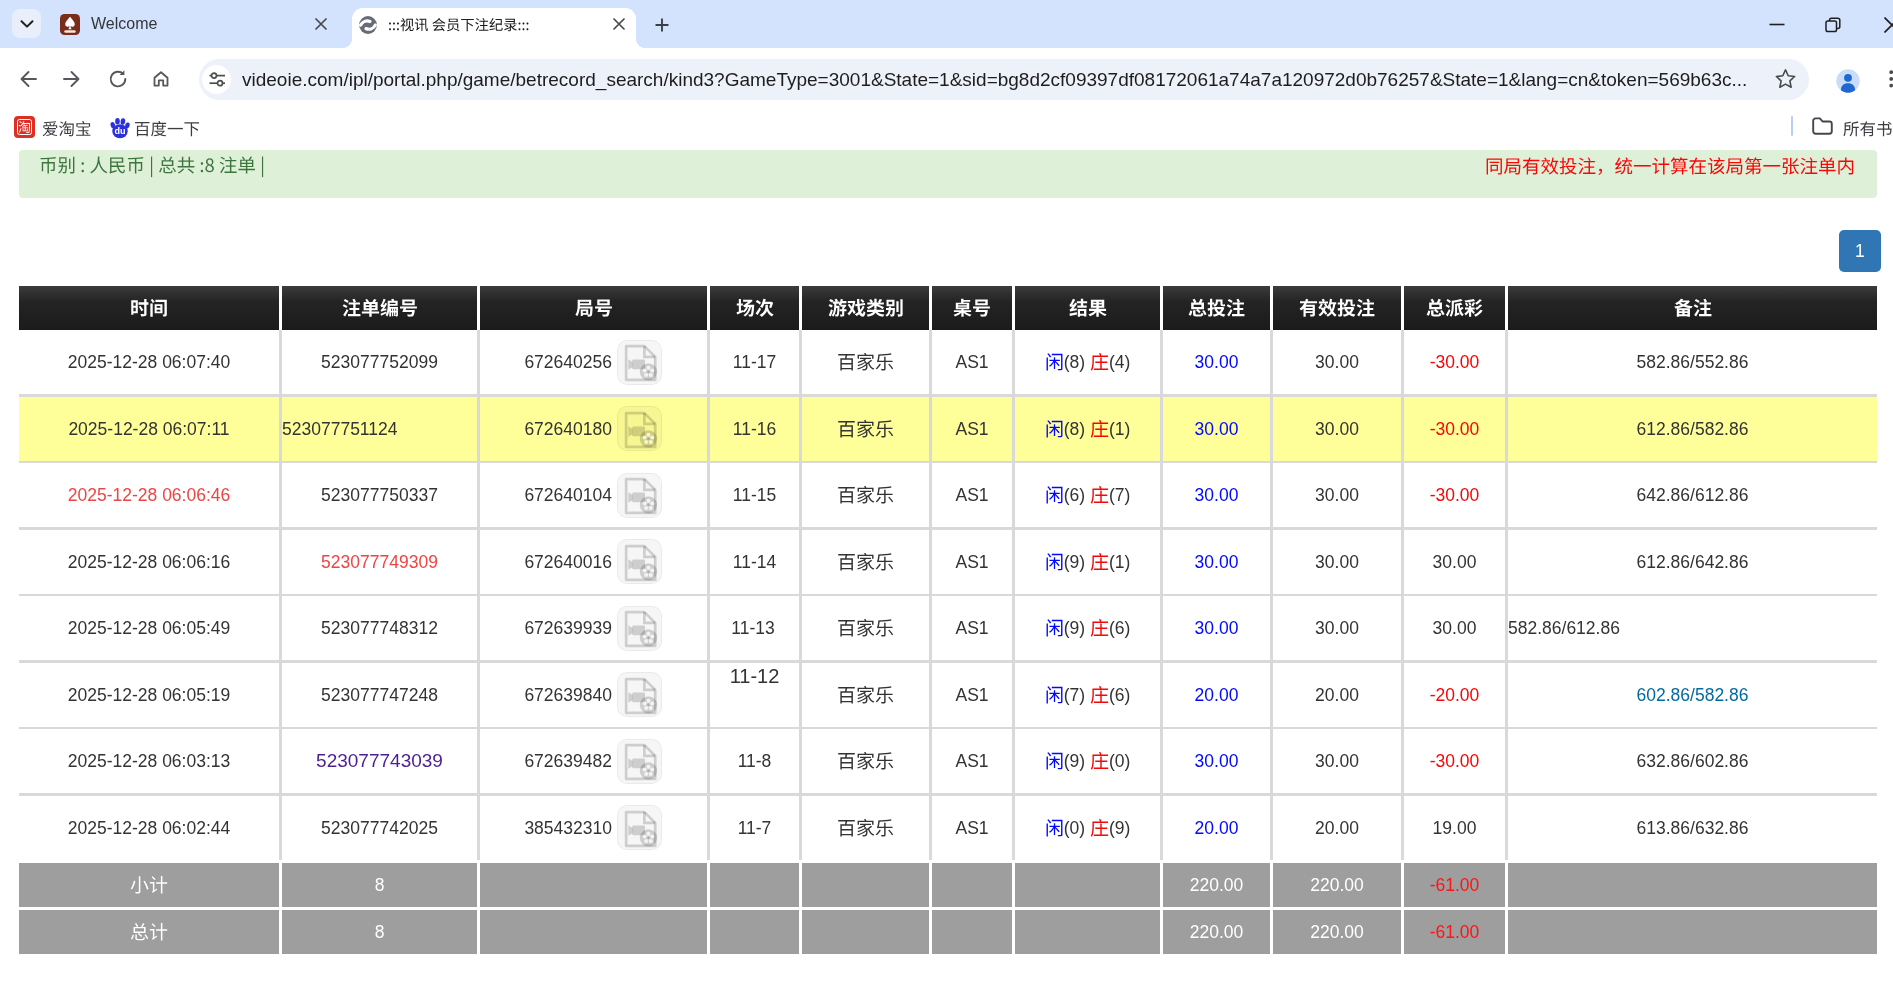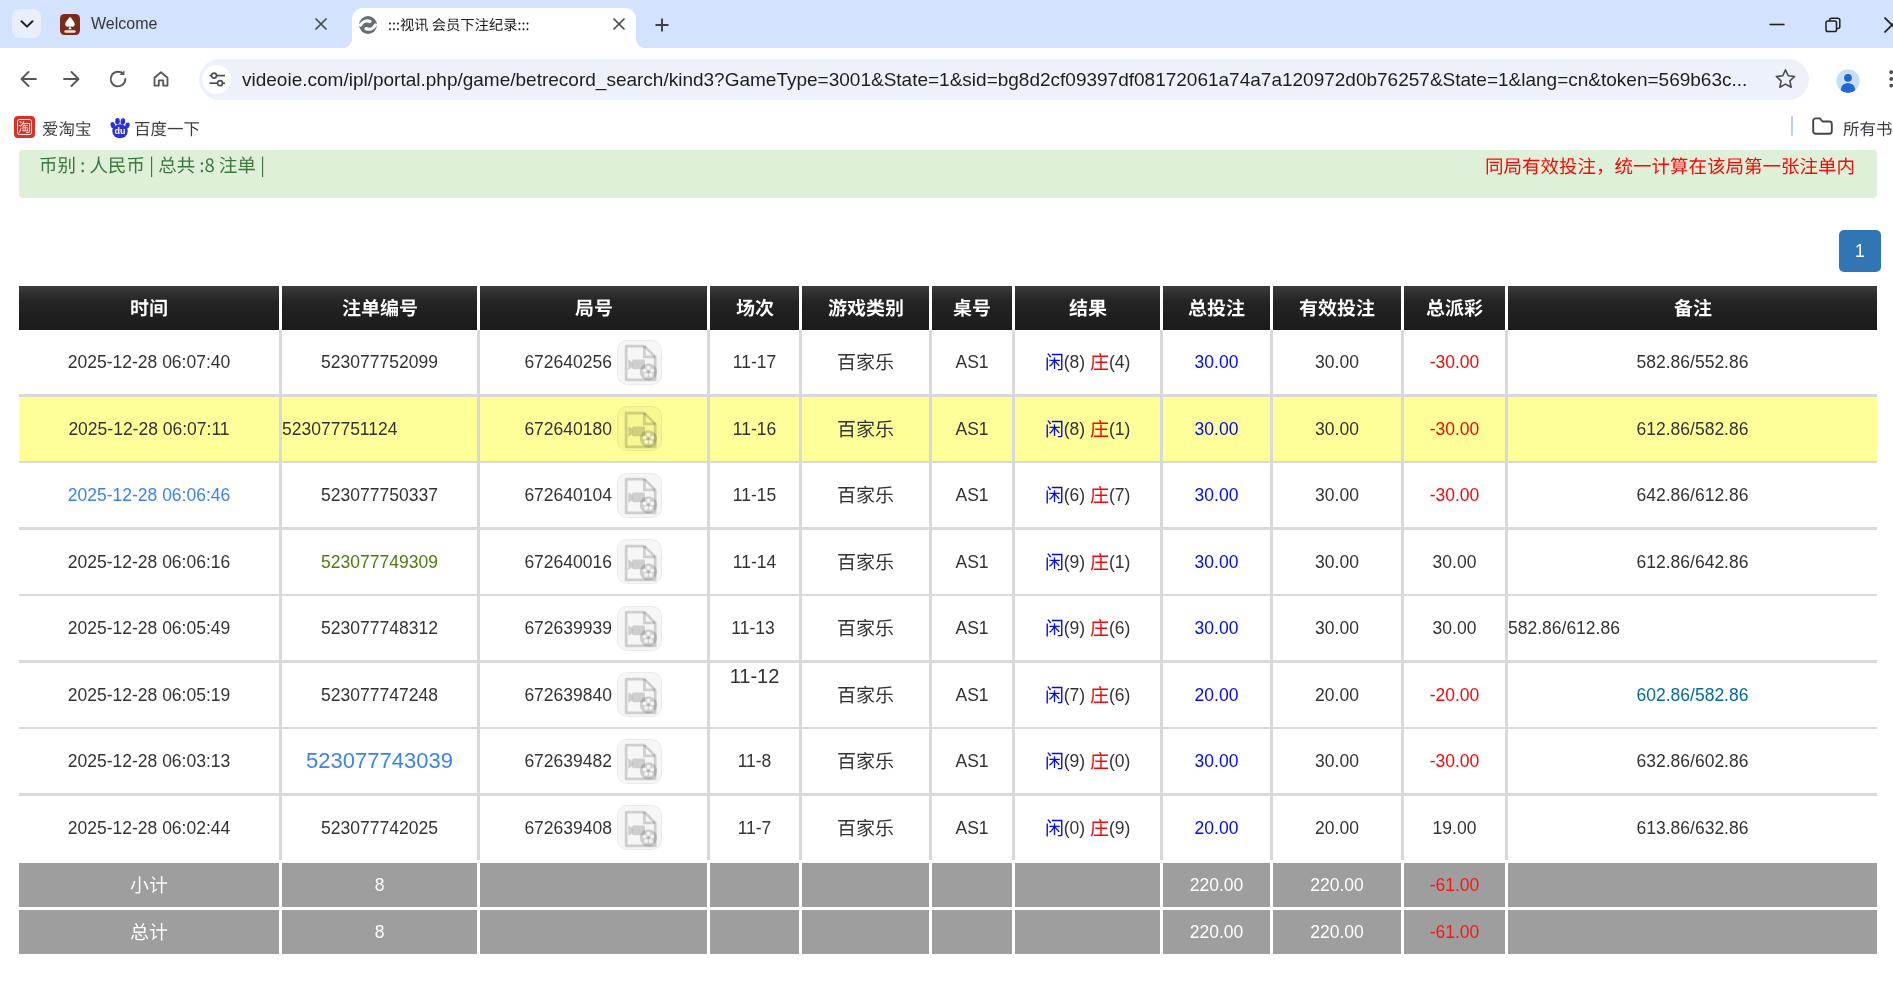--- a/index.html
+++ b/index.html
@@ -491,21 +491,21 @@
   </svg>
 <div style="position:absolute;left:1063.68px;top:396.5px;width:40px;height:64px;line-height:64px;font-size:17.5px;color:#333;text-align:left;white-space:pre">(8) </div>
 <svg class="t" style="left:1089.93px;top:435.72px;">
     <use href="#zhuang" fill="#f60606" transform="scale(0.019,-0.019)"></use>
   </svg>
 <div style="position:absolute;left:1108.93px;top:396.5px;width:40px;height:64px;line-height:64px;font-size:17.5px;color:#333;text-align:left;white-space:pre">(1)</div>
 <div style="position:absolute;left:1163px;top:396.5px;width:107px;height:64px;line-height:64px;font-size:17.5px;color:#0008ff;text-align:center;white-space:pre">30.00</div>
 <div style="position:absolute;left:1273px;top:396.5px;width:128px;height:64px;line-height:64px;font-size:17.5px;color:#333;text-align:center;white-space:pre">30.00</div>
 <div style="position:absolute;left:1404px;top:396.5px;width:101px;height:64px;line-height:64px;font-size:17.5px;color:#f60606;text-align:center;white-space:pre">-30.00</div>
 <div style="position:absolute;left:1508px;top:396.5px;width:369px;height:64px;line-height:64px;font-size:17.5px;color:#333;text-align:center;white-space:pre">612.86/582.86</div>
-<div style="position:absolute;left:19px;top:463px;width:260px;height:64px;line-height:64px;font-size:17.5px;color:#3b82f6;text-align:center;white-space:pre">2025-12-28 06:06:46</div>
+<div style="position:absolute;left:19px;top:463px;width:260px;height:64px;line-height:64px;font-size:17.5px;color:#ef4444;text-align:center;white-space:pre">2025-12-28 06:06:46</div>
 <div style="position:absolute;left:282px;top:463px;width:195px;height:64px;line-height:64px;font-size:17.5px;color:#333;text-align:center;white-space:pre">523077750337</div>
 <div style="position:absolute;left:480px;top:463px;width:132px;height:64px;line-height:64px;font-size:17.5px;color:#333;text-align:right;white-space:pre">672640104</div>
 <div style="position:absolute;left:617px;top:472.5px;width:45px;height:45px;border-radius:10px;background:rgba(0,0,0,0.035);border:1px solid rgba(0,0,0,0.05);box-sizing:border-box;color:rgba(0,0,0,0.16)">
     <svg width="46" height="46" viewBox="0 0 34 34" style="position:absolute;left:-0.5px;top:-0.5px">
       <g stroke="currentColor" stroke-width="2" fill="none">
         <path d="M6 4.5 H19.5 L27.5 12.5 V29.5 H6 Z" stroke-linejoin="round"></path>
         <path d="M19.5 4.5 V12.5 H27.5"></path>
       </g>
       <g fill="currentColor">
         <rect x="10.5" y="14.5" width="9.5" height="7.2" rx="1"></rect>
@@ -533,21 +533,21 @@
 <div style="position:absolute;left:1063.68px;top:463px;width:40px;height:64px;line-height:64px;font-size:17.5px;color:#333;text-align:left;white-space:pre">(6) </div>
 <svg class="t" style="left:1089.93px;top:502.22px;">
     <use href="#zhuang" fill="#f60606" transform="scale(0.019,-0.019)"></use>
   </svg>
 <div style="position:absolute;left:1108.93px;top:463px;width:40px;height:64px;line-height:64px;font-size:17.5px;color:#333;text-align:left;white-space:pre">(7)</div>
 <div style="position:absolute;left:1163px;top:463px;width:107px;height:64px;line-height:64px;font-size:17.5px;color:#0008ff;text-align:center;white-space:pre">30.00</div>
 <div style="position:absolute;left:1273px;top:463px;width:128px;height:64px;line-height:64px;font-size:17.5px;color:#333;text-align:center;white-space:pre">30.00</div>
 <div style="position:absolute;left:1404px;top:463px;width:101px;height:64px;line-height:64px;font-size:17.5px;color:#f60606;text-align:center;white-space:pre">-30.00</div>
 <div style="position:absolute;left:1508px;top:463px;width:369px;height:64px;line-height:64px;font-size:17.5px;color:#333;text-align:center;white-space:pre">642.86/612.86</div>
 <div style="position:absolute;left:19px;top:529.5px;width:260px;height:64px;line-height:64px;font-size:17.5px;color:#333;text-align:center;white-space:pre">2025-12-28 06:06:16</div>
-<div style="position:absolute;left:282px;top:529.5px;width:195px;height:64px;line-height:64px;font-size:17.5px;color:#4d7c0f;text-align:center;white-space:pre">523077749309</div>
+<div style="position:absolute;left:282px;top:529.5px;width:195px;height:64px;line-height:64px;font-size:17.5px;color:#ef4444;text-align:center;white-space:pre">523077749309</div>
 <div style="position:absolute;left:480px;top:529.5px;width:132px;height:64px;line-height:64px;font-size:17.5px;color:#333;text-align:right;white-space:pre">672640016</div>
 <div style="position:absolute;left:617px;top:539px;width:45px;height:45px;border-radius:10px;background:rgba(0,0,0,0.035);border:1px solid rgba(0,0,0,0.05);box-sizing:border-box;color:rgba(0,0,0,0.16)">
     <svg width="46" height="46" viewBox="0 0 34 34" style="position:absolute;left:-0.5px;top:-0.5px">
       <g stroke="currentColor" stroke-width="2" fill="none">
         <path d="M6 4.5 H19.5 L27.5 12.5 V29.5 H6 Z" stroke-linejoin="round"></path>
         <path d="M19.5 4.5 V12.5 H27.5"></path>
       </g>
       <g fill="currentColor">
         <rect x="10.5" y="14.5" width="9.5" height="7.2" rx="1"></rect>
         <path d="M10.8 16.2 L7.6 14.3 V22 L10.8 20.1 Z"></path>
@@ -656,21 +656,21 @@
 <div style="position:absolute;left:1063.68px;top:662.5px;width:40px;height:64px;line-height:64px;font-size:17.5px;color:#333;text-align:left;white-space:pre">(7) </div>
 <svg class="t" style="left:1089.93px;top:701.72px;">
     <use href="#zhuang" fill="#f60606" transform="scale(0.019,-0.019)"></use>
   </svg>
 <div style="position:absolute;left:1108.93px;top:662.5px;width:40px;height:64px;line-height:64px;font-size:17.5px;color:#333;text-align:left;white-space:pre">(6)</div>
 <div style="position:absolute;left:1163px;top:662.5px;width:107px;height:64px;line-height:64px;font-size:17.5px;color:#0008ff;text-align:center;white-space:pre">20.00</div>
 <div style="position:absolute;left:1273px;top:662.5px;width:128px;height:64px;line-height:64px;font-size:17.5px;color:#333;text-align:center;white-space:pre">20.00</div>
 <div style="position:absolute;left:1404px;top:662.5px;width:101px;height:64px;line-height:64px;font-size:17.5px;color:#f60606;text-align:center;white-space:pre">-20.00</div>
 <div style="position:absolute;left:1508px;top:662.5px;width:369px;height:64px;line-height:64px;font-size:17.5px;color:#0369a1;text-align:center;white-space:pre">602.86/582.86</div>
 <div style="position:absolute;left:19px;top:729px;width:260px;height:64px;line-height:64px;font-size:17.5px;color:#333;text-align:center;white-space:pre">2025-12-28 06:03:13</div>
-<div style="position:absolute;left:282px;top:729px;width:195px;height:64px;line-height:64px;font-size:22px;color:#3b82f6;text-align:center;white-space:pre">523077743039</div>
+<div style="position:absolute;left:282px;top:729px;width:195px;height:64px;line-height:64px;font-size:19px;color:#4c1d95;text-align:center;white-space:pre">523077743039</div>
 <div style="position:absolute;left:480px;top:729px;width:132px;height:64px;line-height:64px;font-size:17.5px;color:#333;text-align:right;white-space:pre">672639482</div>
 <div style="position:absolute;left:617px;top:738.5px;width:45px;height:45px;border-radius:10px;background:rgba(0,0,0,0.035);border:1px solid rgba(0,0,0,0.05);box-sizing:border-box;color:rgba(0,0,0,0.16)">
     <svg width="46" height="46" viewBox="0 0 34 34" style="position:absolute;left:-0.5px;top:-0.5px">
       <g stroke="currentColor" stroke-width="2" fill="none">
         <path d="M6 4.5 H19.5 L27.5 12.5 V29.5 H6 Z" stroke-linejoin="round"></path>
         <path d="M19.5 4.5 V12.5 H27.5"></path>
       </g>
       <g fill="currentColor">
         <rect x="10.5" y="14.5" width="9.5" height="7.2" rx="1"></rect>
         <path d="M10.8 16.2 L7.6 14.3 V22 L10.8 20.1 Z"></path>
@@ -698,21 +698,21 @@
 <svg class="t" style="left:1089.93px;top:768.22px;">
     <use href="#zhuang" fill="#f60606" transform="scale(0.019,-0.019)"></use>
   </svg>
 <div style="position:absolute;left:1108.93px;top:729px;width:40px;height:64px;line-height:64px;font-size:17.5px;color:#333;text-align:left;white-space:pre">(0)</div>
 <div style="position:absolute;left:1163px;top:729px;width:107px;height:64px;line-height:64px;font-size:17.5px;color:#0008ff;text-align:center;white-space:pre">30.00</div>
 <div style="position:absolute;left:1273px;top:729px;width:128px;height:64px;line-height:64px;font-size:17.5px;color:#333;text-align:center;white-space:pre">30.00</div>
 <div style="position:absolute;left:1404px;top:729px;width:101px;height:64px;line-height:64px;font-size:17.5px;color:#f60606;text-align:center;white-space:pre">-30.00</div>
 <div style="position:absolute;left:1508px;top:729px;width:369px;height:64px;line-height:64px;font-size:17.5px;color:#333;text-align:center;white-space:pre">632.86/602.86</div>
 <div style="position:absolute;left:19px;top:795.5px;width:260px;height:64px;line-height:64px;font-size:17.5px;color:#333;text-align:center;white-space:pre">2025-12-28 06:02:44</div>
 <div style="position:absolute;left:282px;top:795.5px;width:195px;height:64px;line-height:64px;font-size:17.5px;color:#333;text-align:center;white-space:pre">523077742025</div>
-<div style="position:absolute;left:480px;top:795.5px;width:132px;height:64px;line-height:64px;font-size:17.5px;color:#333;text-align:right;white-space:pre">672639408</div>
+<div style="position:absolute;left:480px;top:795.5px;width:132px;height:64px;line-height:64px;font-size:17.5px;color:#333;text-align:right;white-space:pre">385432310</div>
 <div style="position:absolute;left:617px;top:805px;width:45px;height:45px;border-radius:10px;background:rgba(0,0,0,0.035);border:1px solid rgba(0,0,0,0.05);box-sizing:border-box;color:rgba(0,0,0,0.16)">
     <svg width="46" height="46" viewBox="0 0 34 34" style="position:absolute;left:-0.5px;top:-0.5px">
       <g stroke="currentColor" stroke-width="2" fill="none">
         <path d="M6 4.5 H19.5 L27.5 12.5 V29.5 H6 Z" stroke-linejoin="round"></path>
         <path d="M19.5 4.5 V12.5 H27.5"></path>
       </g>
       <g fill="currentColor">
         <rect x="10.5" y="14.5" width="9.5" height="7.2" rx="1"></rect>
         <path d="M10.8 16.2 L7.6 14.3 V22 L10.8 20.1 Z"></path>
       </g>

